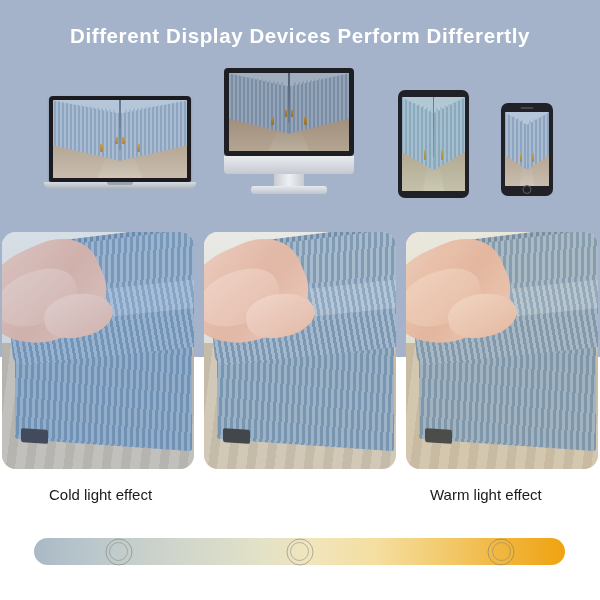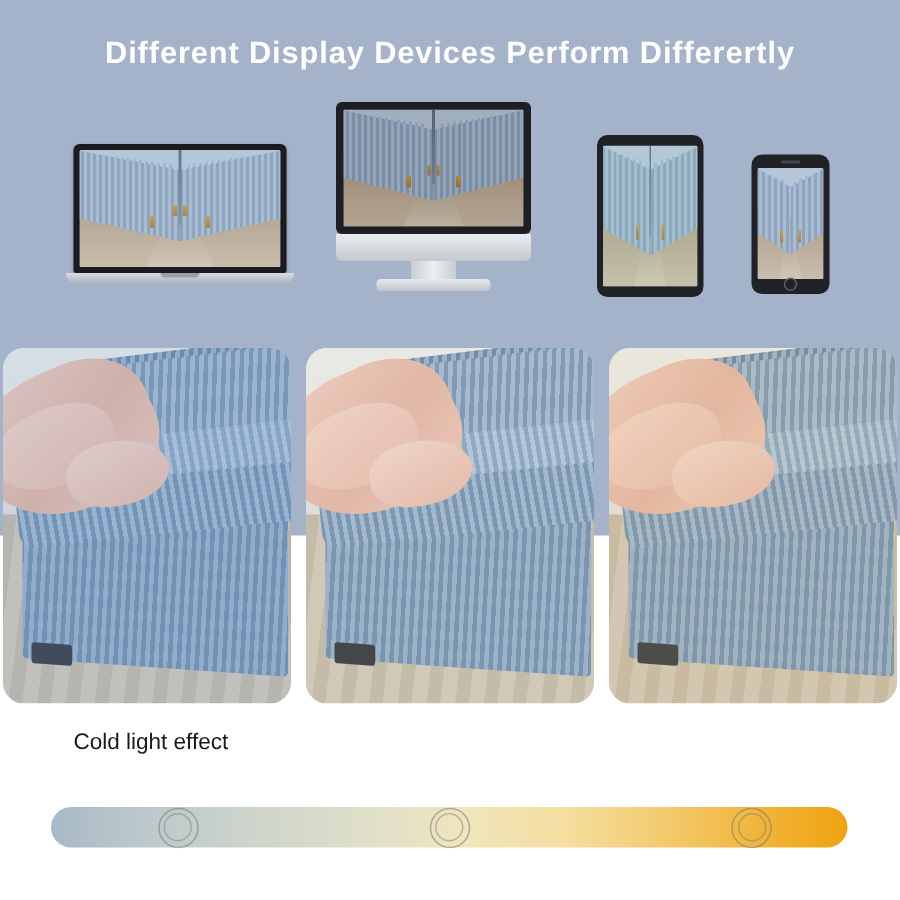--- a/index.html
+++ b/index.html
@@ -400,20 +400,21 @@
         <div class="ph-arm2"></div>
         <div class="ph-hand"></div>
         <div class="ph-tint t-warm"></div>
       </div>
     </div>
 
   </div>
 
   <div class="labels">
     <div class="label l1">Cold light effect</div>
+    <div class="label l3">Warm light effect</div>
   </div>
 
   <div class="slider">
     <div class="handle h1"></div>
     <div class="handle h2"></div>
     <div class="handle h3"></div>
   </div>
 
 </div>
 

